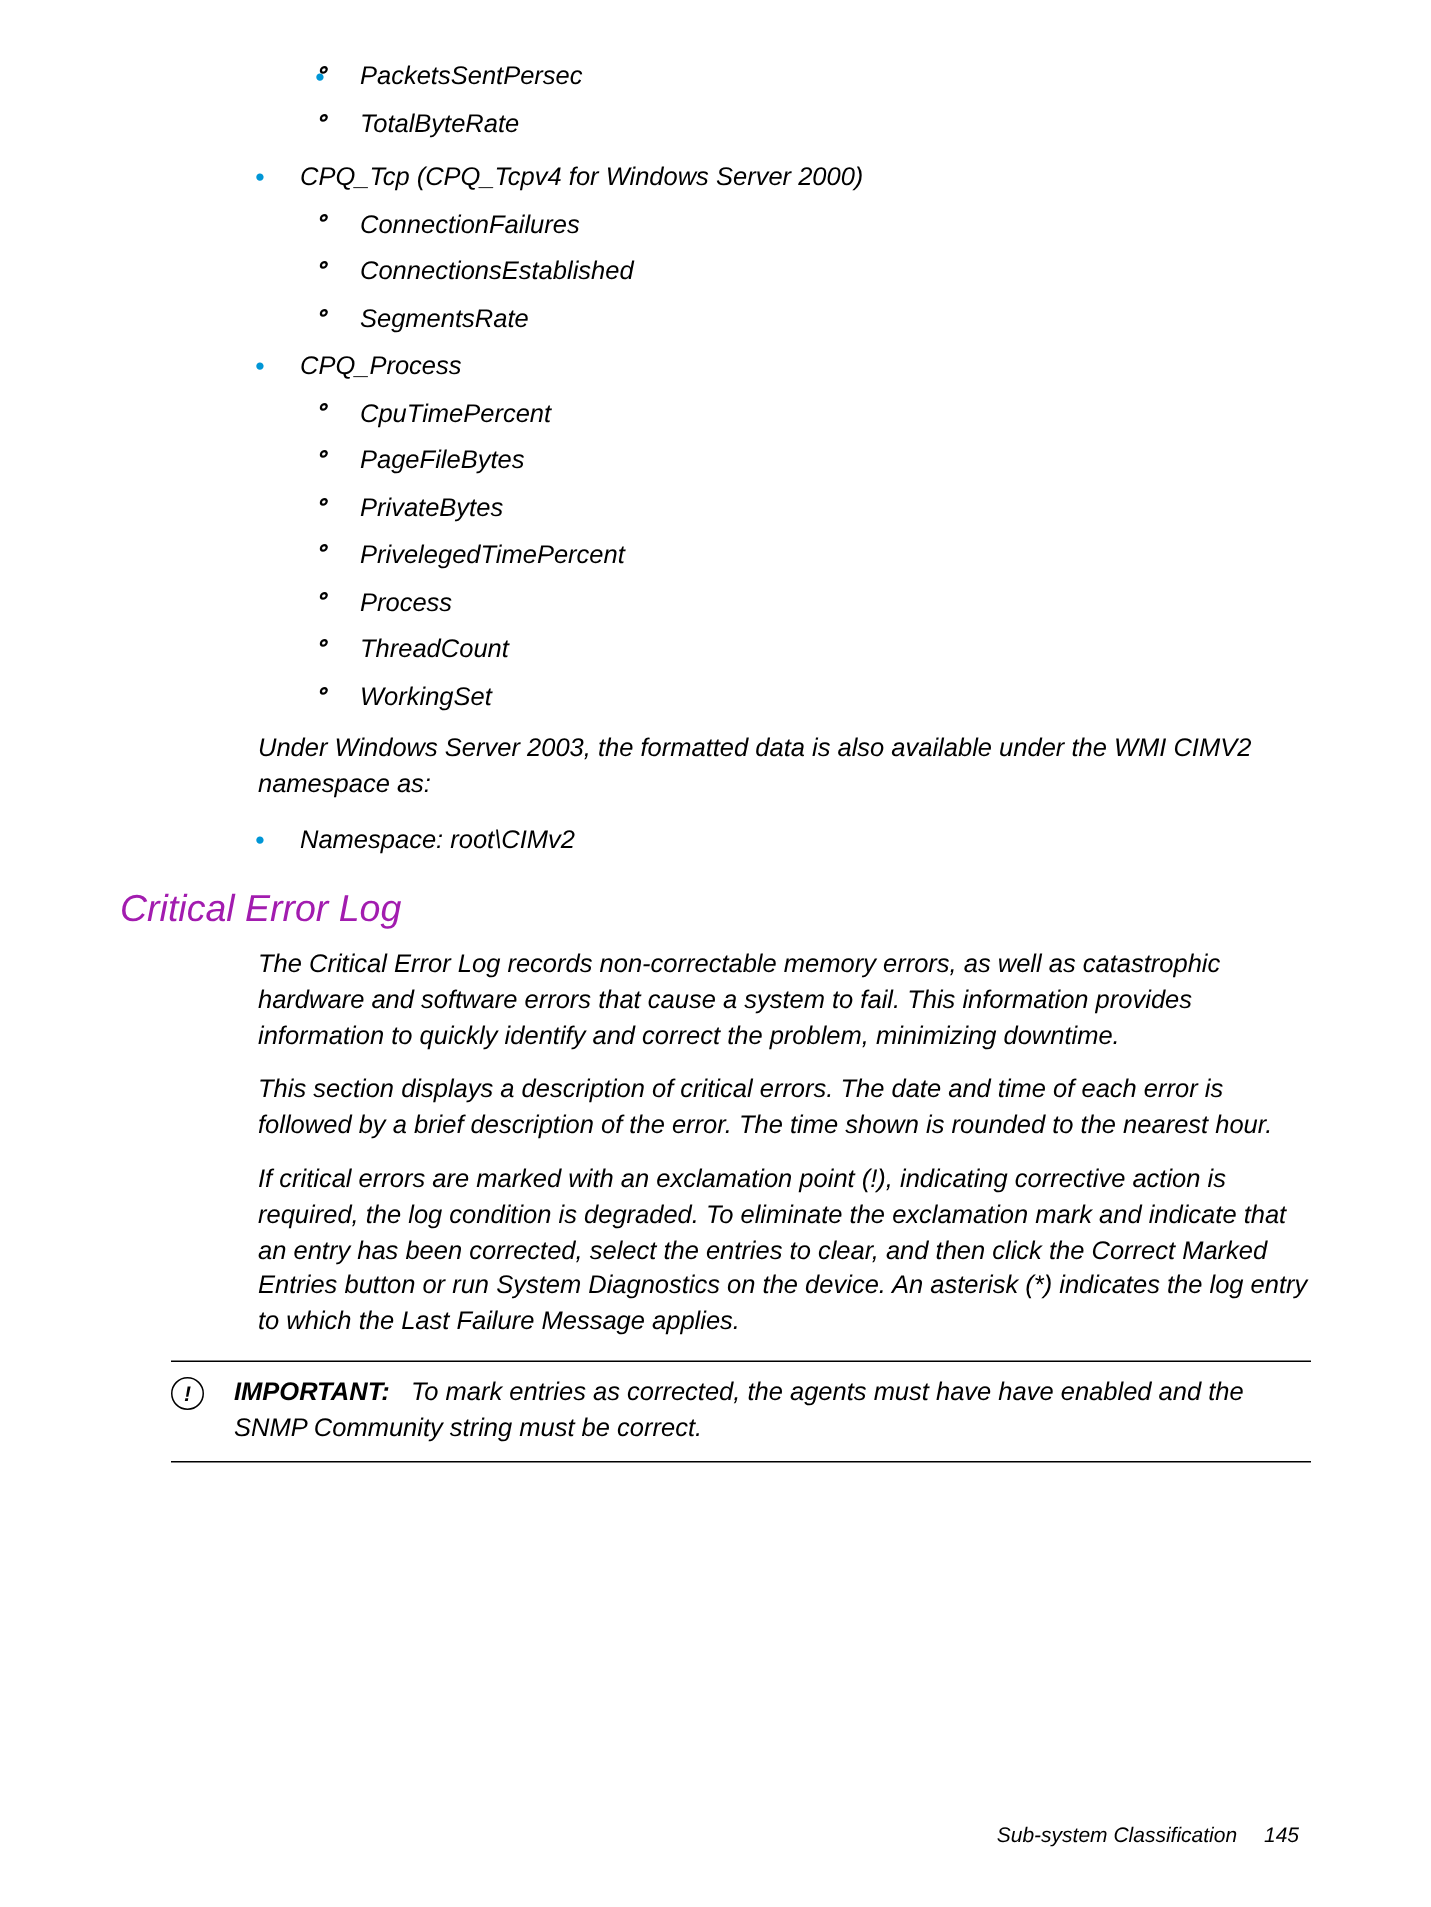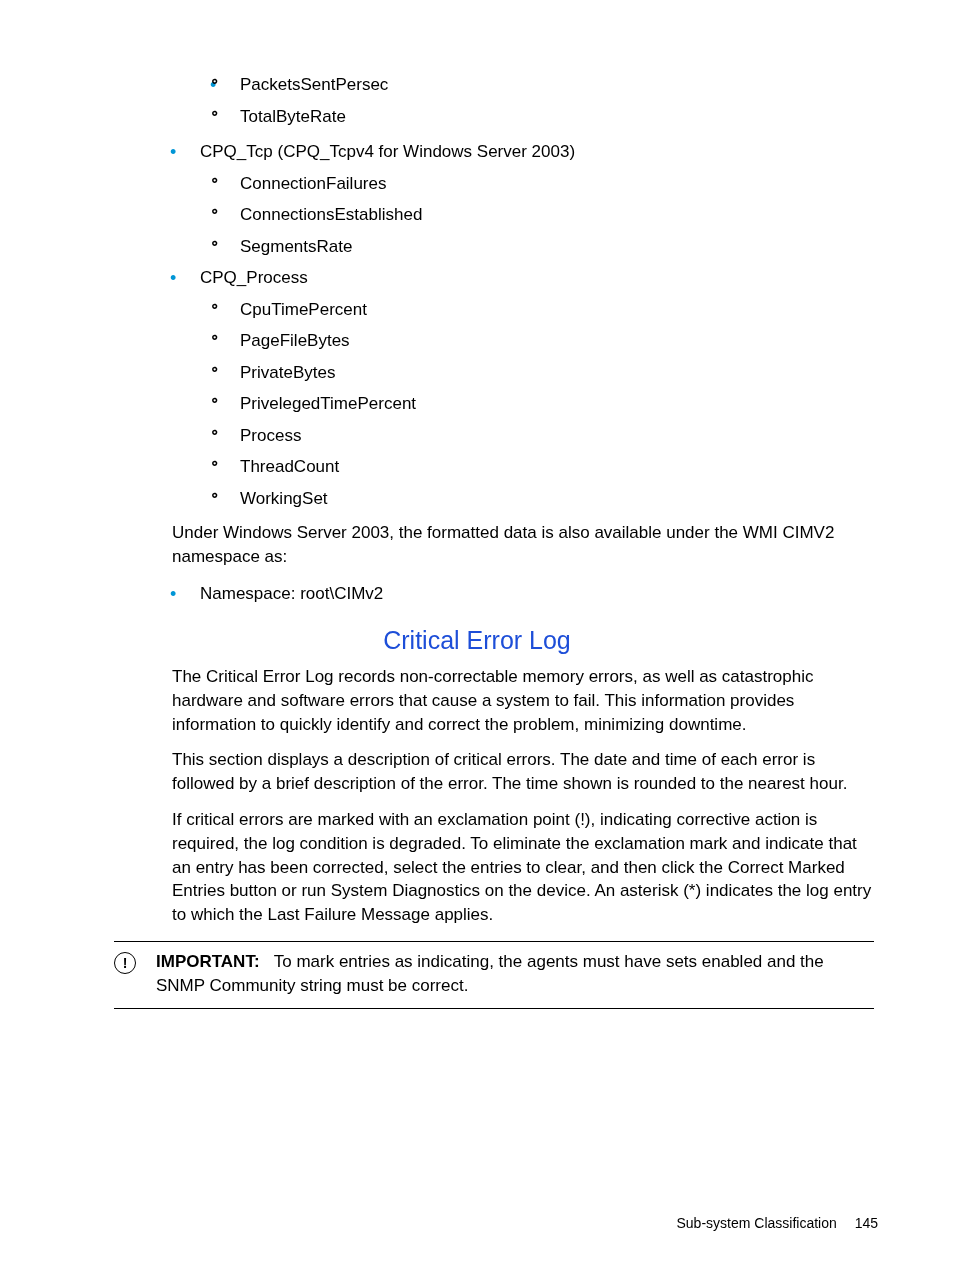--- a/index.html
+++ b/index.html
@@ -8,24 +8,25 @@
     background: #ffffff;
     font-family: Futura, "Century Gothic", "Trebuchet MS", Arial, sans-serif;
     font-weight: 300;
     color: #000;
     width: 954px;
     height: 1271px;
     position: relative;
     box-sizing: border-box;
   }
   .page {
-    padding: 66px 80px 40px 80px;
+    padding: 32px 80px 40px 80px;
     box-sizing: border-box;
     height: 100%;
     position: relative;
+    font-style: italic;
   }
   ul.level1 {
     list-style: none;
     margin: 0 0 10px 0;
     padding: 0 0 0 90px;
   }
   ul.level1 > li {
     position: relative;
     padding-left: 30px;
     margin: 6px 0;
@@ -60,25 +61,24 @@
     color: #000;
     font-size: 15px;
     font-weight: bold;
   }
   .body-text {
     margin: 10px 0 12px 92px;
     font-size: 17px;
     line-height: 1.4;
   }
   h2.section-heading {
-    color: #1d4ed8;
+    color: #a21caf;
     font-weight: 300;
     font-size: 25px;
     margin: 20px 0 10px 0;
-    text-align: center;
   }
   .callout {
     margin: 14px 0 0 34px;
     border-top: 1px solid #000;
     border-bottom: 1px solid #000;
     padding: 8px 0 10px 0;
     display: flex;
     align-items: flex-start;
     gap: 20px;
   }
@@ -99,21 +99,21 @@
   .callout-text {
     font-size: 17px;
     line-height: 1.4;
   }
   .callout-label {
     font-weight: bold;
   }
   .footer {
     position: absolute;
     bottom: 40px;
-    right: 76px;
+    right: 88px;
     font-size: 14px;
   }
   .footer-page {
     margin-left: 14px;
   }
 </style>
 </head>
 <body>
 
 <div class="page">
@@ -122,21 +122,21 @@
     <li style="list-style:none; padding-left:0;">
       <ul class="level2" style="padding-left:0;">
         <li>PacketsSentPersec</li>
         <li>TotalByteRate</li>
       </ul>
     </li>
   </ul>
 
   <ul class="level1">
     <li>
-      <span>CPQ_Tcp (CPQ_Tcpv4 for Windows Server 2003)</span>
+      <span>CPQ_Tcp (CPQ_Tcpv4 for Windows Server 2000)</span>
       <ul class="level2">
         <li>ConnectionFailures</li>
         <li>ConnectionsEstablished</li>
         <li>SegmentsRate</li>
       </ul>
     </li>
     <li>
       <span>CPQ_Process</span>
       <ul class="level2">
         <li>CpuTimePercent</li>
@@ -158,21 +158,21 @@
 
   <h2 class="section-heading">Critical Error Log</h2>
 
   <p class="body-text">The Critical Error Log records non-correctable memory errors, as well as catastrophic hardware and software errors that cause a system to fail. This information provides information to quickly identify and correct the problem, minimizing downtime.</p>
   <p class="body-text">This section displays a description of critical errors. The date and time of each error is followed by a brief description of the error. The time shown is rounded to the nearest hour.</p>
   <p class="body-text">If critical errors are marked with an exclamation point (!), indicating corrective action is required, the log condition is degraded. To eliminate the exclamation mark and indicate that an entry has been corrected, select the entries to clear, and then click the Correct Marked Entries button or run System Diagnostics on the device. An asterisk (*) indicates the log entry to which the Last Failure Message applies.</p>
 
   <div class="callout">
     <div class="callout-icon">!</div>
     <div class="callout-text">
-      <span class="callout-label">IMPORTANT:</span>&nbsp;&nbsp;&nbsp;<span>To mark entries as indicating, the agents must have sets enabled and the SNMP Community string must be correct.</span>
+      <span class="callout-label">IMPORTANT:</span>&nbsp;&nbsp;&nbsp;<span>To mark entries as corrected, the agents must have have enabled and the SNMP Community string must be correct.</span>
     </div>
   </div>
 
   <div class="footer">
     <span>Sub-system Classification</span>
     <span class="footer-page">145</span>
   </div>
 
 </div>
 

